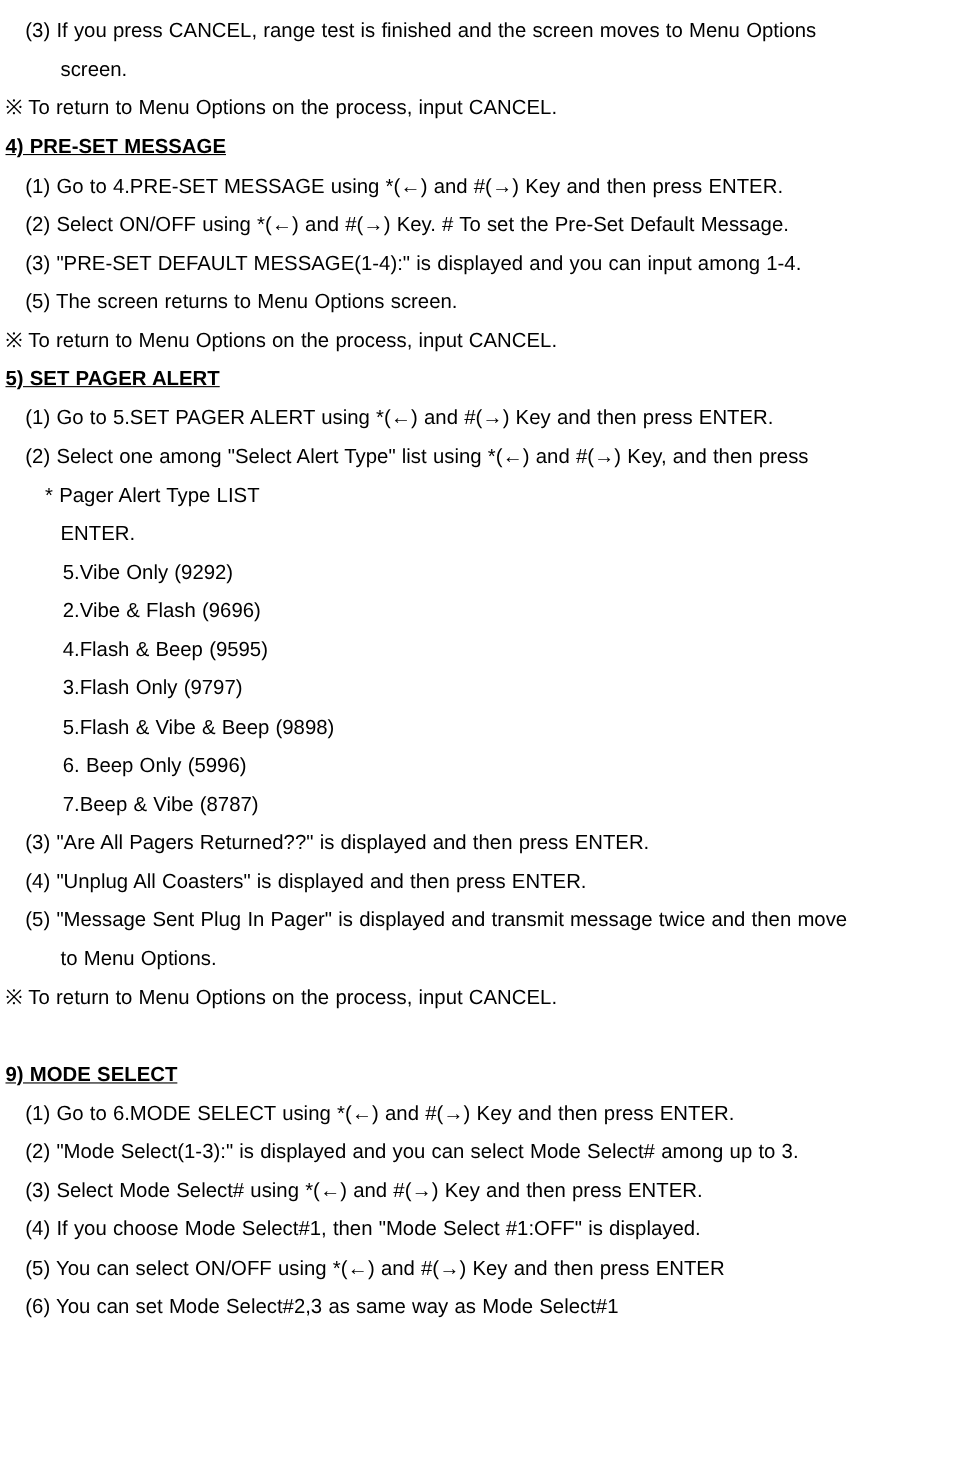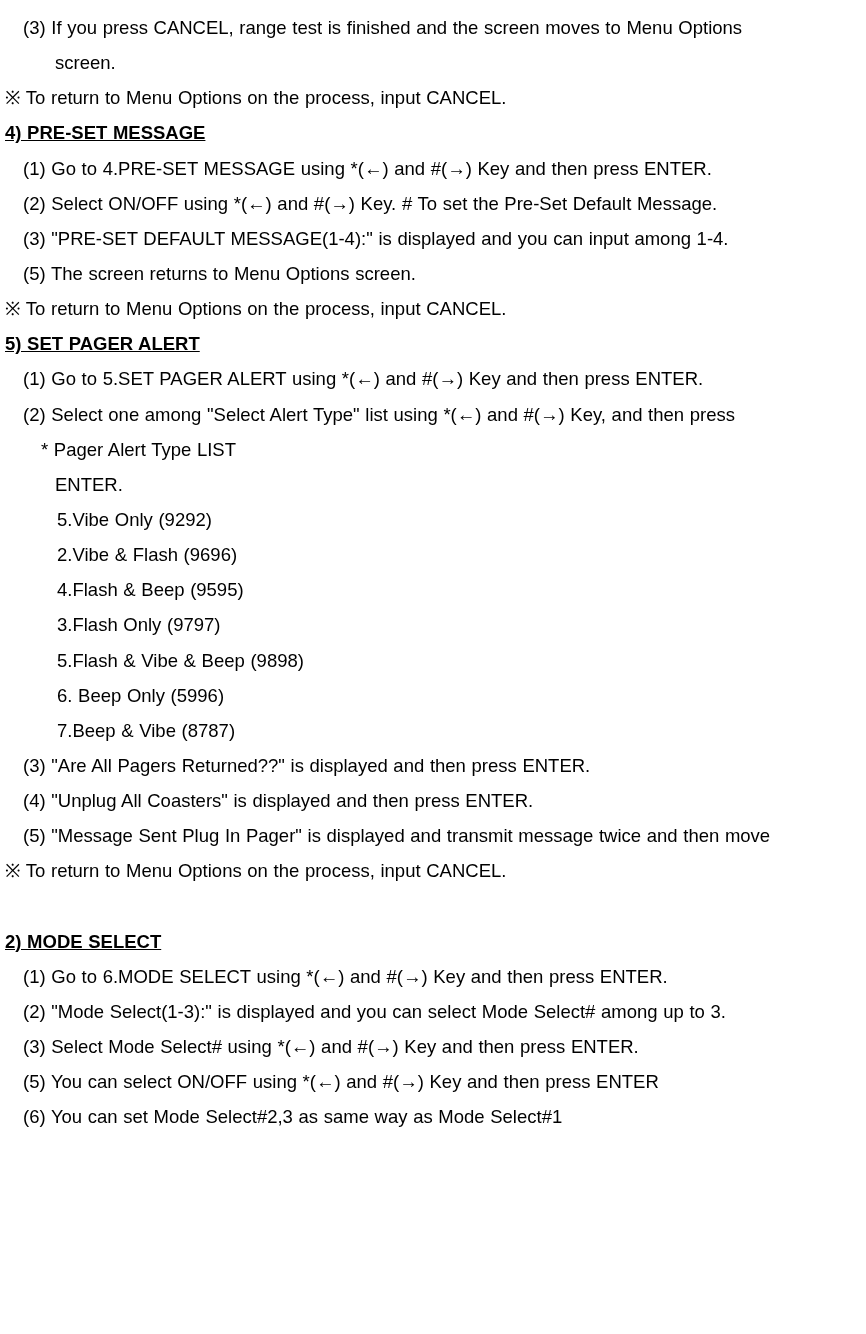--- a/index.html
+++ b/index.html
@@ -41,21 +41,23 @@
     <div class="line indent3">5.Vibe Only (9292)</div>
     <div class="line indent3">2.Vibe &amp; Flash (9696)</div>
     <div class="line indent3">4.Flash &amp; Beep (9595)</div>
     <div class="line indent3">3.Flash Only (9797)</div>
     <div class="line indent3">5.Flash &amp; Vibe &amp; Beep (9898)</div>
     <div class="line indent3">6. Beep Only (5996)</div>
     <div class="line indent3">7.Beep &amp; Vibe (8787)</div>
     <div class="line indent1">(3) "Are All Pagers Returned??" is displayed and then press ENTER.</div>
     <div class="line indent1">(4) "Unplug All Coasters" is displayed and then press ENTER.</div>
     <div class="line indent1">(5) "Message Sent Plug In Pager" is displayed and transmit message twice and then move</div>
+    <div class="line hang1">to Menu Options.</div>
     <div class="line ">※ To return to Menu Options on the process, input CANCEL.</div>
     <div class="line ">&nbsp;</div>
-    <div class="line bold">2) MODE SELECT</div>
+    <div class="line bold">9) MODE SELECT</div>
     <div class="line indent1">(1) Go to 6.MODE SELECT using *(←) and #(→) Key and then press ENTER.</div>
     <div class="line indent1">(2) "Mode Select(1-3):" is displayed and you can select Mode Select# among up to 3.</div>
     <div class="line indent1">(3) Select Mode Select# using *(←) and #(→) Key and then press ENTER.</div>
+    <div class="line indent1">(4) If you choose Mode Select#1, then "Mode Select #1:OFF" is displayed.</div>
     <div class="line indent1">(5) You can select ON/OFF using *(←) and #(→) Key and then press ENTER</div>
     <div class="line indent1">(6) You can set Mode Select#2,3 as same way as Mode Select#1</div>
   </div>
 
 </body></html>

